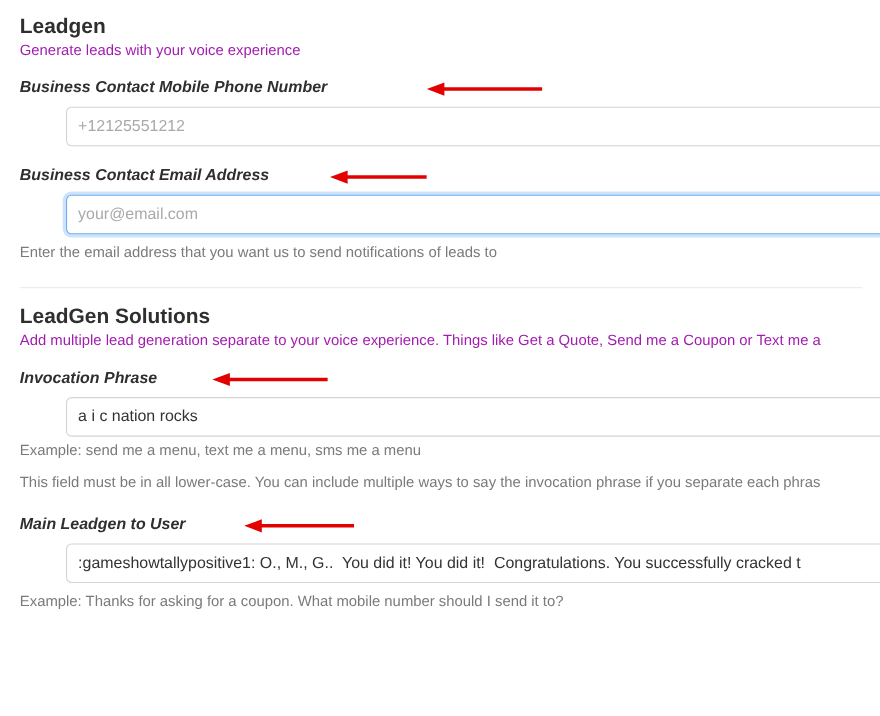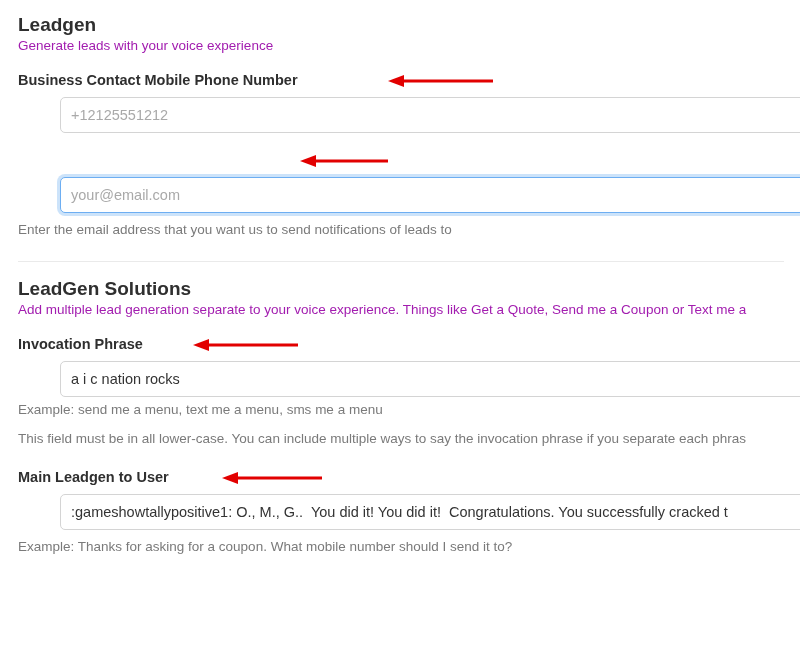--- a/index.html
+++ b/index.html
@@ -26,20 +26,21 @@
     color: #a21caf;
     margin: 0 0 18px 0;
   }
   .field-block {
     margin-bottom: 12px;
   }
   .field-label-row {
     position: relative;
     margin-bottom: 6px;
     height: 20px;
+    font-style: italic;
   }
   .field-label {
     font-size: 14.5px;
     font-weight: 600;
     color: #2f2f2f;
     display: inline-block;
   }
   .arrow {
     position: absolute;
     top: 50%;
@@ -91,20 +92,21 @@
       <svg class="arrow" style="left:370px" width="105" height="16" viewBox="0 0 105 16">
         <line x1="15" y1="8" x2="105" y2="8" stroke="#e20000" stroke-width="3.2"></line>
         <polygon points="0,8 16,2 16,14" fill="#e20000"></polygon>
       </svg>
     </div>
     <input type="text" class="text-input" placeholder="+12125551212" style="">
   </div>
 
   <div class="field-block" style="margin-top:18px">
     <div class="field-label-row">
+      <span class="field-label">Business Contact Email Address</span>
       <svg class="arrow" style="left:282px" width="88" height="16" viewBox="0 0 88 16">
         <line x1="15" y1="8" x2="88" y2="8" stroke="#e20000" stroke-width="3.2"></line>
         <polygon points="0,8 16,2 16,14" fill="#e20000"></polygon>
       </svg>
     </div>
     <input type="text" class="text-input focused" placeholder="your@email.com" style="">
     <div class="help-text">Enter the email address that you want us to send notifications of leads to</div>
   </div>
 
   <hr class="divider">

